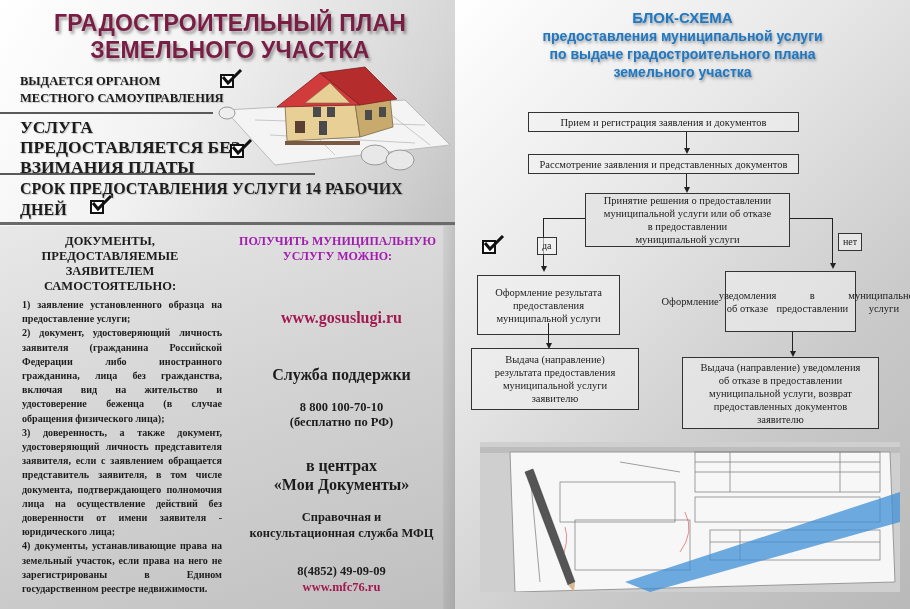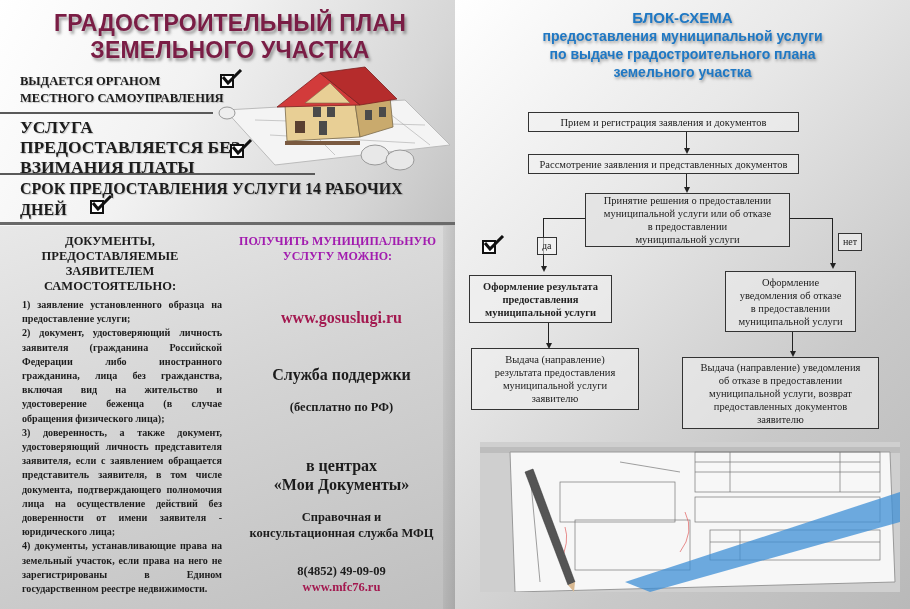--- a/index.html
+++ b/index.html
@@ -168,20 +168,21 @@
 
   <div class="get-title">
     <div>ПОЛУЧИТЬ МУНИЦИПАЛЬНУЮ</div>
     <div>УСЛУГУ МОЖНО:</div>
   </div>
   <div id="portal" class="cblock">
     <div class="magenta url">www.gosuslugi.ru</div>
   </div>
   <div id="support" class="cblock">Служба поддержки</div>
   <div id="phone1" class="cblock">
+    <div>8 800 100-70-10</div>
     <div>(бесплатно по РФ)</div>
   </div>
   <div id="centers" class="cblock">
     <div>в центрах</div>
     <div>«Мои Документы»</div>
   </div>
   <div id="mfc" class="cblock">
     <div>Справочная и</div>
     <div>консультационная служба МФЦ</div>
   </div>
@@ -227,36 +228,36 @@
         <path d="M2 8 L7 14 L20 1" stroke="#111" stroke-width="3" fill="none"></path>
       </svg>
   </div>
   <div class="label-box" style="left:54px; top:237px;margin-left:28px;">да</div>
 
   <div class="fline" style="left:335px; top:218px; width:43px; height:1.3px;"></div>
   <div class="fline" style="left:377px; top:218px; width:1.3px; height:47px;"></div>
   <div class="arrow-down" style="left:375px; top:263px;"></div>
   <div class="label-box" style="left:383px; top:233px;">нет</div>
 
-  <div class="fbox" style="left:14px; top:275px; width:143px; height:48px; flex-direction:column;font-weight:bold;">
+  <div class="fbox" style="left:22px; top:275px; width:143px; height:60px; flex-direction:column;">
     <span>Оформление результата</span>
     <span>предоставления</span>
     <span>муниципальной услуги</span>
   </div>
   <div class="fline" style="left:93px; top:323px; width:1.3px; height:21px;"></div>
   <div class="arrow-down" style="left:91px; top:343px;"></div>
 
   <div class="fbox" style="left:16px; top:348px; width:168px; height:62px; flex-direction:column;">
     <span>Выдача (направление)</span>
     <span>результата предоставления</span>
     <span>муниципальной услуги</span>
     <span>заявителю</span>
   </div>
 
-  <div class="fbox" style="left:270px; top:271px; width:131px; height:61px; flex-direction:column;">
+  <div class="fbox" style="left:270px; top:271px; width:131px; height:61px; flex-direction:row;">
     <span>Оформление</span>
     <span>уведомления об отказе</span>
     <span>в предоставлении</span>
     <span>муниципальной услуги</span>
   </div>
   <div class="fline" style="left:337px; top:332px; width:1.3px; height:20px;"></div>
   <div class="arrow-down" style="left:335px; top:351px;"></div>
 
   <div class="fbox" style="left:227px; top:357px; width:197px; height:72px; flex-direction:column;">
     <span>Выдача (направление)  уведомления</span>

